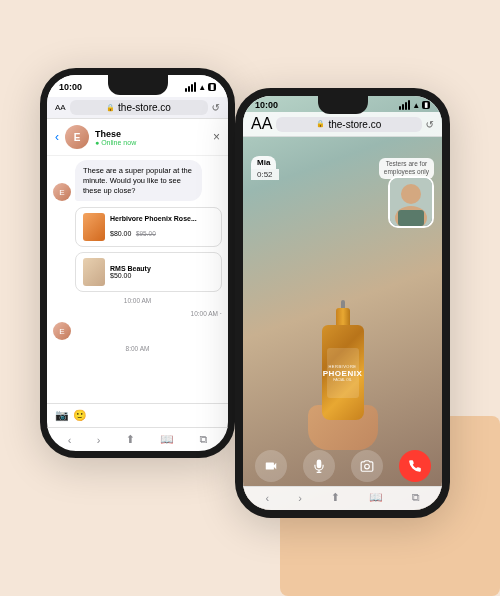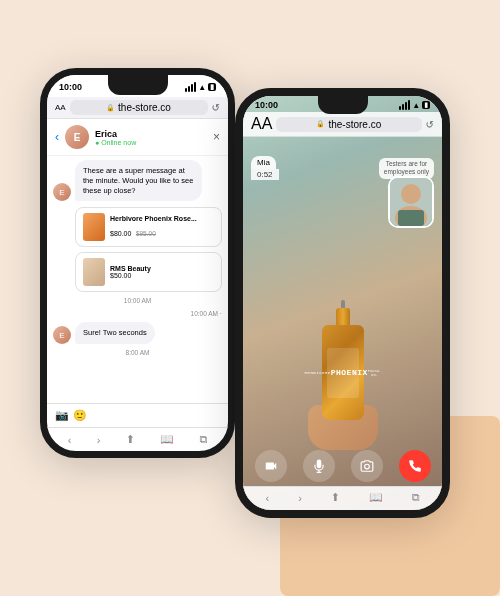--- a/index.html
+++ b/index.html
@@ -273,21 +273,21 @@
       z-index: 6;
       display: flex;
       flex-direction: column;
       align-items: flex-start;
     }
     .caller-label {
       background: rgba(255,255,255,0.9);
       border-radius: 8px 8px 0 0;
       padding: 2px 6px;
       font-size: 8px;
-      font-weight: 400;
+      font-weight: 700;
       color: #000;
     }
     .caller-timer {
       background: rgba(255,255,255,0.85);
       padding: 1px 6px;
       font-size: 8px;
       color: #333;
     }
 
     
@@ -380,25 +380,24 @@
       background: #888;
       border-radius: 2px 2px 0 0;
     }
 
     .bottle-label {
       width: 32px;
       height: 50px;
       background: rgba(255,255,255,0.15);
       border-radius: 3px;
       display: flex;
-      flex-direction: row;
+      flex-direction: column;
       align-items: center;
       justify-content: center;
       padding: 2px;
-      font-family: Liberation Mono, monospace;
     }
     .label-brand { font-size: 4px; color: rgba(255,255,255,0.9); letter-spacing: 0.5px; text-transform: uppercase; }
     .label-main { font-size: 8px; font-weight: 800; color: #fff; letter-spacing: 0.5px; text-transform: uppercase; }
     .label-sub { font-size: 3.5px; color: rgba(255,255,255,0.8); text-align: center; text-transform: uppercase; }
 
     .hand-holding {
       position: absolute;
       bottom: 60px;
       left: 50%;
       transform: translateX(-50%);
@@ -514,32 +513,32 @@
           <span class="lock-icon">🔒</span>
           <span class="url-text">the-store.co</span>
         </div>
         <span class="refresh-icon">↺</span>
       </div>
 
       <div class="chat-header">
         <span class="back-arrow">‹</span>
         <div class="avatar">E</div>
         <div class="contact-info">
-          <div class="name">Erica</div>
+          <div class="name">These</div>
           <div class="status">● Online now</div>
         </div>
         <span class="close-btn">×</span>
       </div>
 
       <div class="chat-content">
 
         <div class="msg-row">
           <div class="msg-avatar">E</div>
           <div class="bubble-incoming">
-            <span>These are a super message at the minute. Would you like to see these up close?</span>
+            <span>These are a super popular at the minute. Would you like to see these up close?</span>
           </div>
         </div>
 
         <div style="margin-left:22px;display:flex;flex-direction:column;gap:3px;">
           <div class="product-card">
             <div class="product-img-placeholder" style="background:linear-gradient(135deg,#f4a460,#d2691e)"></div>
             <div class="product-info">
               <div class="product-name">Herbivore Phoenix Rose...</div>
               <div>
                 <span class="product-price">$80.00</span>
@@ -556,23 +555,20 @@
           </div>
         </div>
 
         <div class="timestamp">10:00 AM</div>
 
 
         <div class="timestamp timestamp-right">10:00 AM ·</div>
 
         <div class="msg-row">
           <div class="msg-avatar">E</div>
-          <div class="bubble-incoming">
-            <span>Sure! Two seconds</span>
-          </div>
         </div>
 
         <div class="timestamp">8:00 AM</div>
       </div>
 
       <div class="input-bar">
         <span class="input-icon">📷</span>
         <span class="emoji-icon">🙂</span>
       </div>
 

